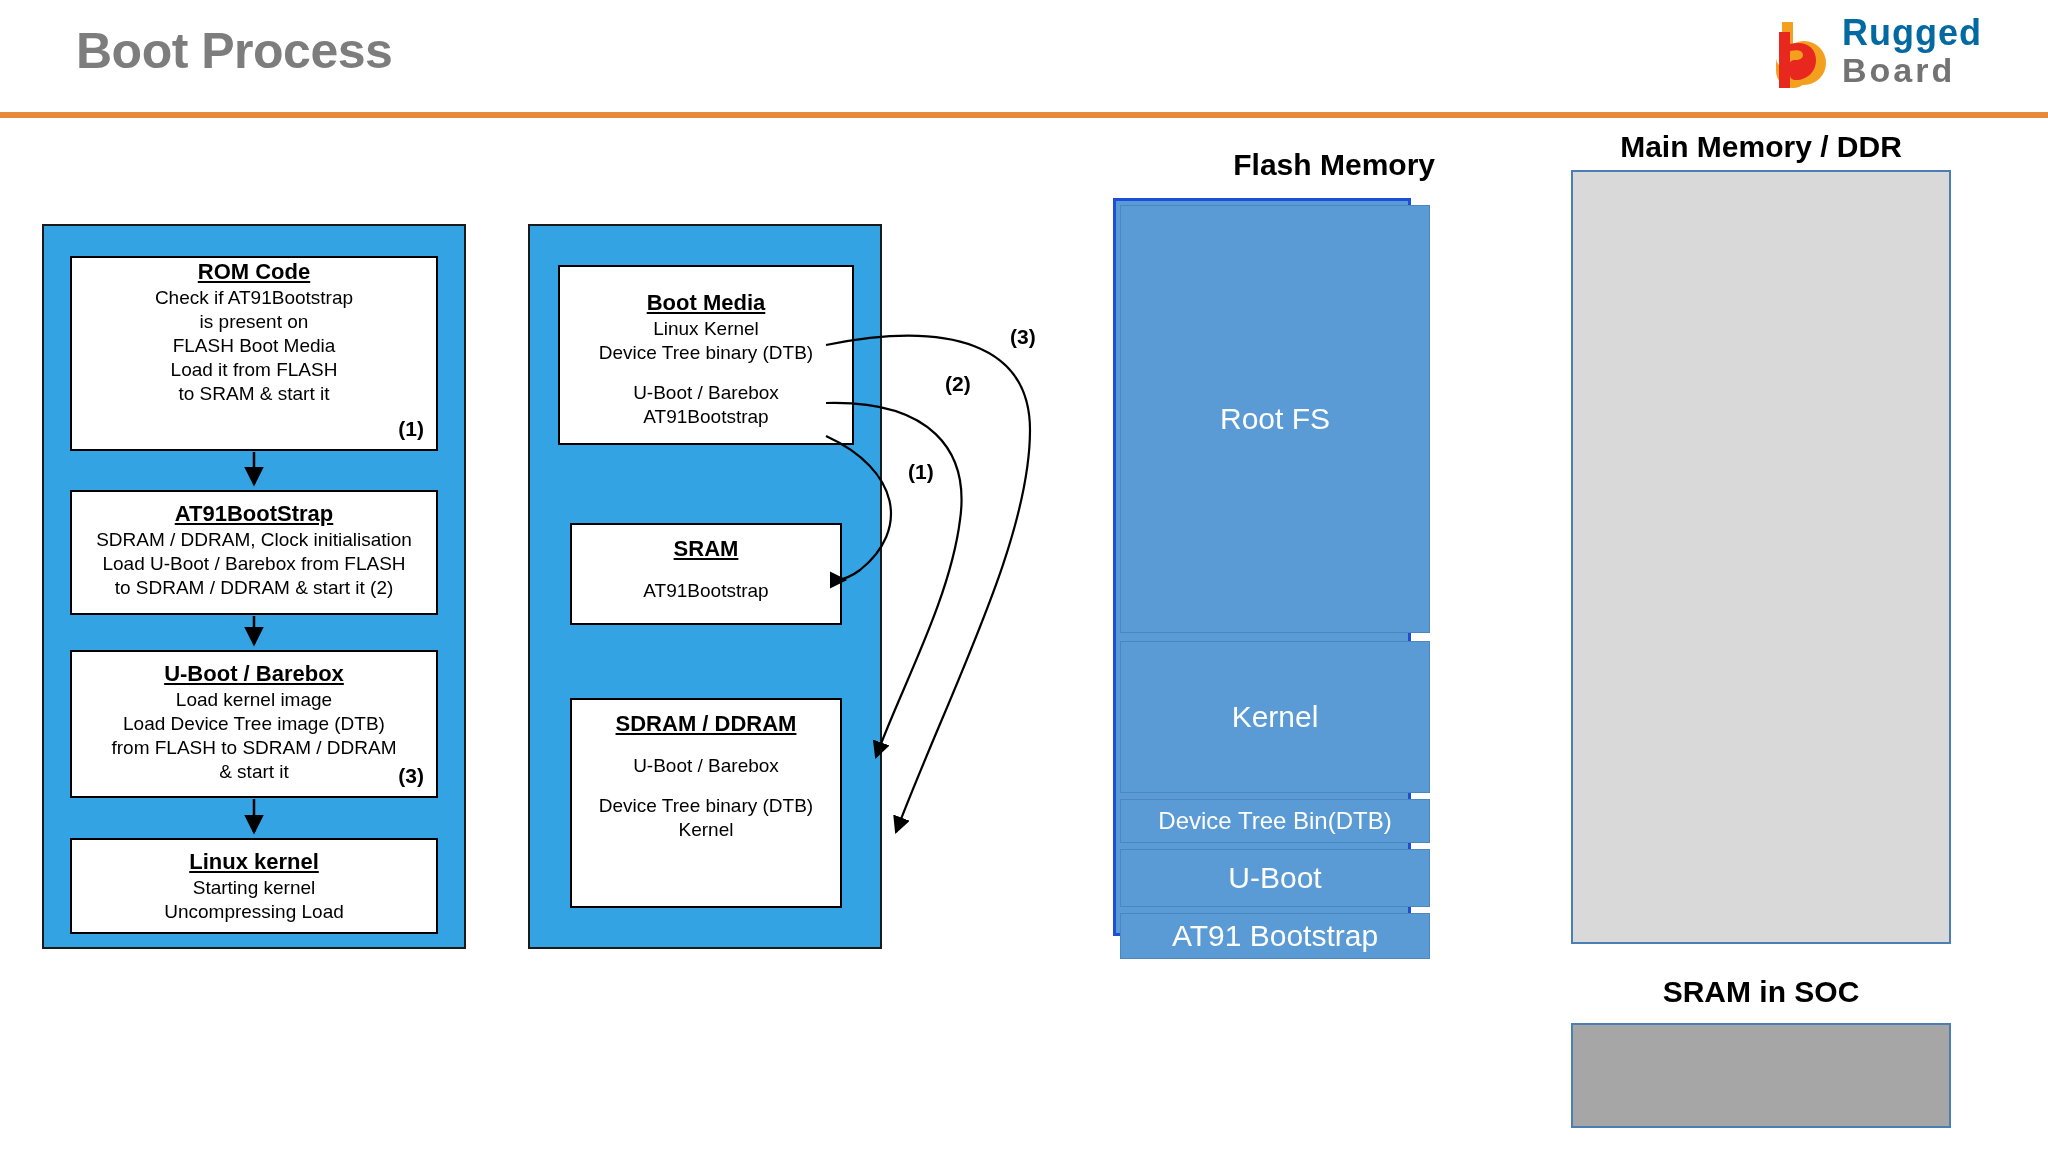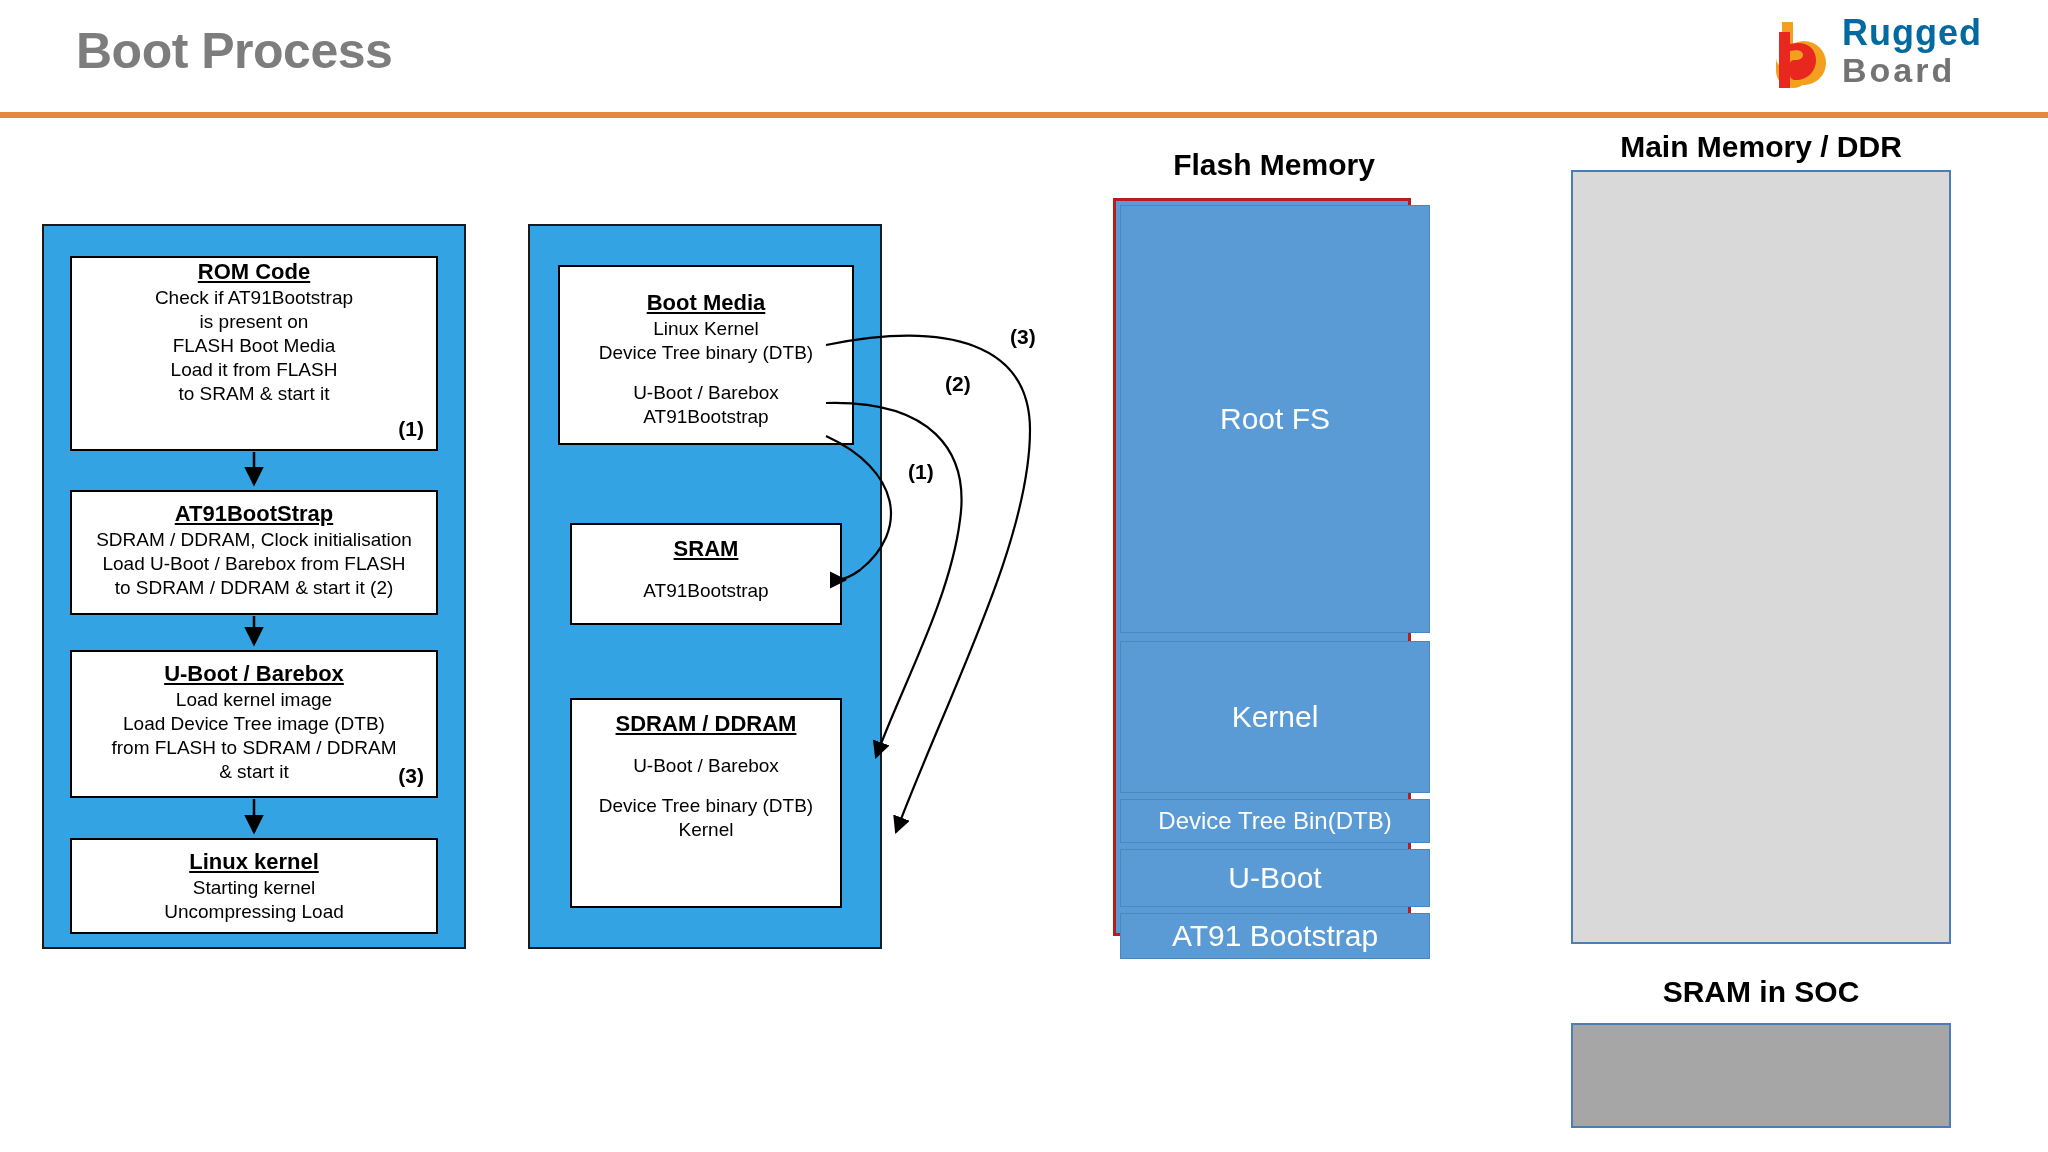--- a/index.html
+++ b/index.html
@@ -122,21 +122,21 @@
     font-weight: bold;
     color: #000000;
     text-align: center;
     white-space: nowrap;
   }
   #flash-outer {
     position: absolute;
     left: 1113px; top: 198px;
     width: 298px; height: 738px;
     background: #5B9BD5;
-    border: 3px solid #b91c1c;
+    border: 3px solid #1d4ed8;
     box-sizing: border-box;
   }
   .flash-seg {
     position: absolute;
     left: 4px;
     width: 310px;
     background: #5B9BD5;
     border: 1px solid #4A86C0;
     box-sizing: border-box;
     color: #FFFFFF;
@@ -265,21 +265,21 @@
   <line x1="254" y1="616" x2="254" y2="644" stroke="#000" stroke-width="2.5" marker-end="url(#ah)"></line>
   <line x1="254" y1="799" x2="254" y2="832" stroke="#000" stroke-width="2.5" marker-end="url(#ah)"></line>
 
   <path d="M826,436 C900,470 910,530 860,570 C840,585 820,580 845,580" stroke="#000" stroke-width="2.2" fill="none" marker-end="url(#ah)"></path>
 
   <path d="M826,403 C930,400 970,450 960,520 C950,600 900,690 876,757" stroke="#000" stroke-width="2.2" fill="none" marker-end="url(#ah)"></path>
 
   <path d="M826,345 C950,320 1030,345 1030,430 C1030,540 950,690 896,832" stroke="#000" stroke-width="2.2" fill="none" marker-end="url(#ah)"></path>
 </svg>
 
-<div class="col-heading" style="left:1113px; top:148px; width:322px;">Flash Memory</div>
+<div class="col-heading" style="left:1113px; top:148px; width:322px;text-align:right;">Flash Memory</div>
 
 <div id="flash-outer">
   <div class="flash-seg" style="top:4px; height:428px;">Root FS</div>
   <div class="flash-seg" style="top:440px; height:152px;">Kernel</div>
   <div class="flash-seg" style="top:648px; height:58px;">U-Boot</div>
   <div class="flash-seg small" style="top:598px; height:44px;">Device Tree Bin(DTB)</div>
   <div class="flash-seg" style="top:712px; height:46px;">AT91 Bootstrap</div>
 </div>
 
 <div class="col-heading" style="left:1571px; top:130px; width:380px;">Main Memory / DDR</div>

